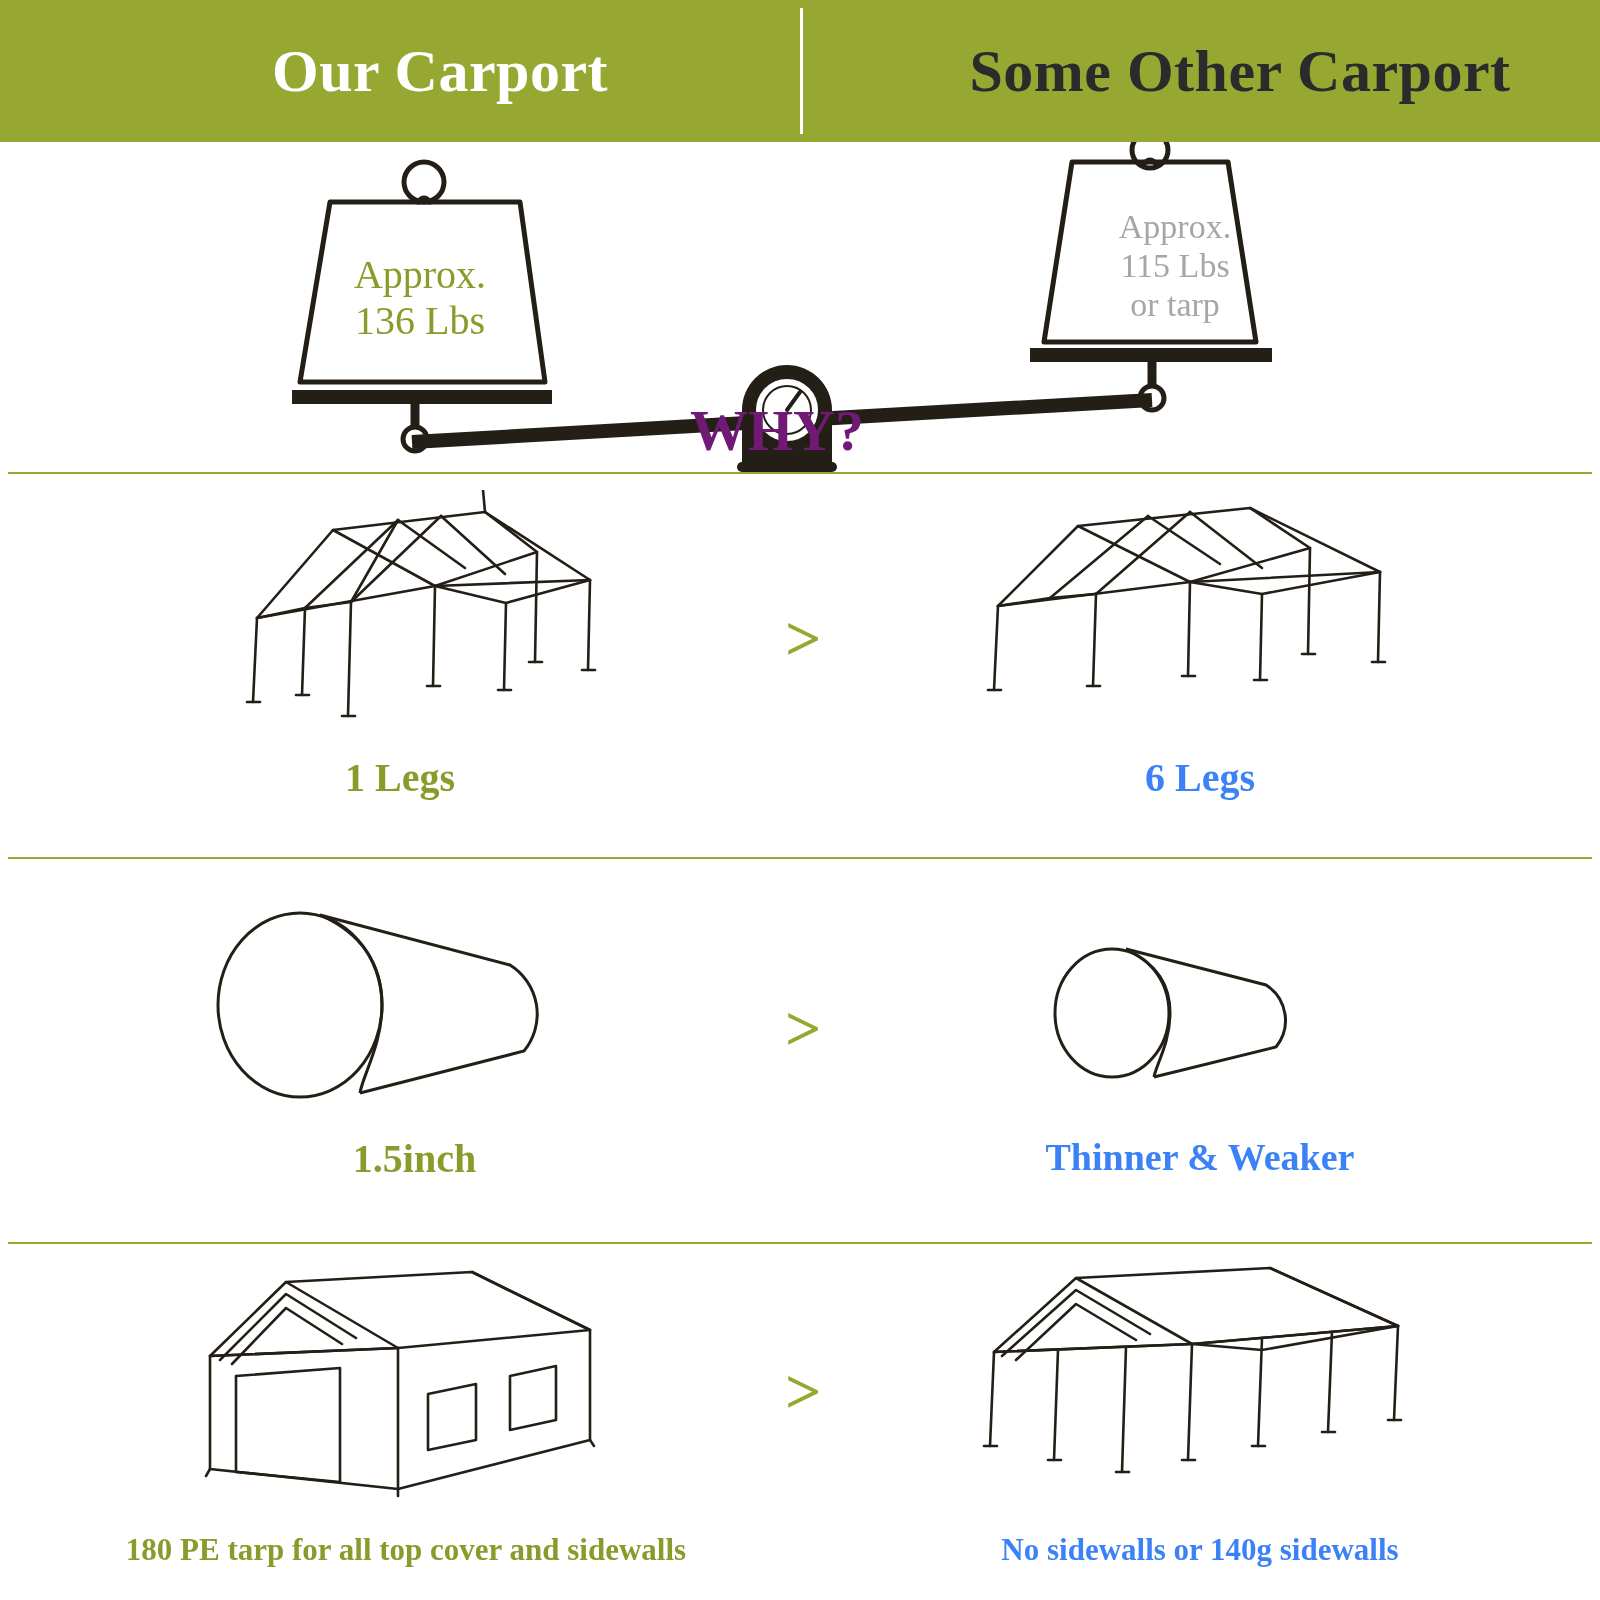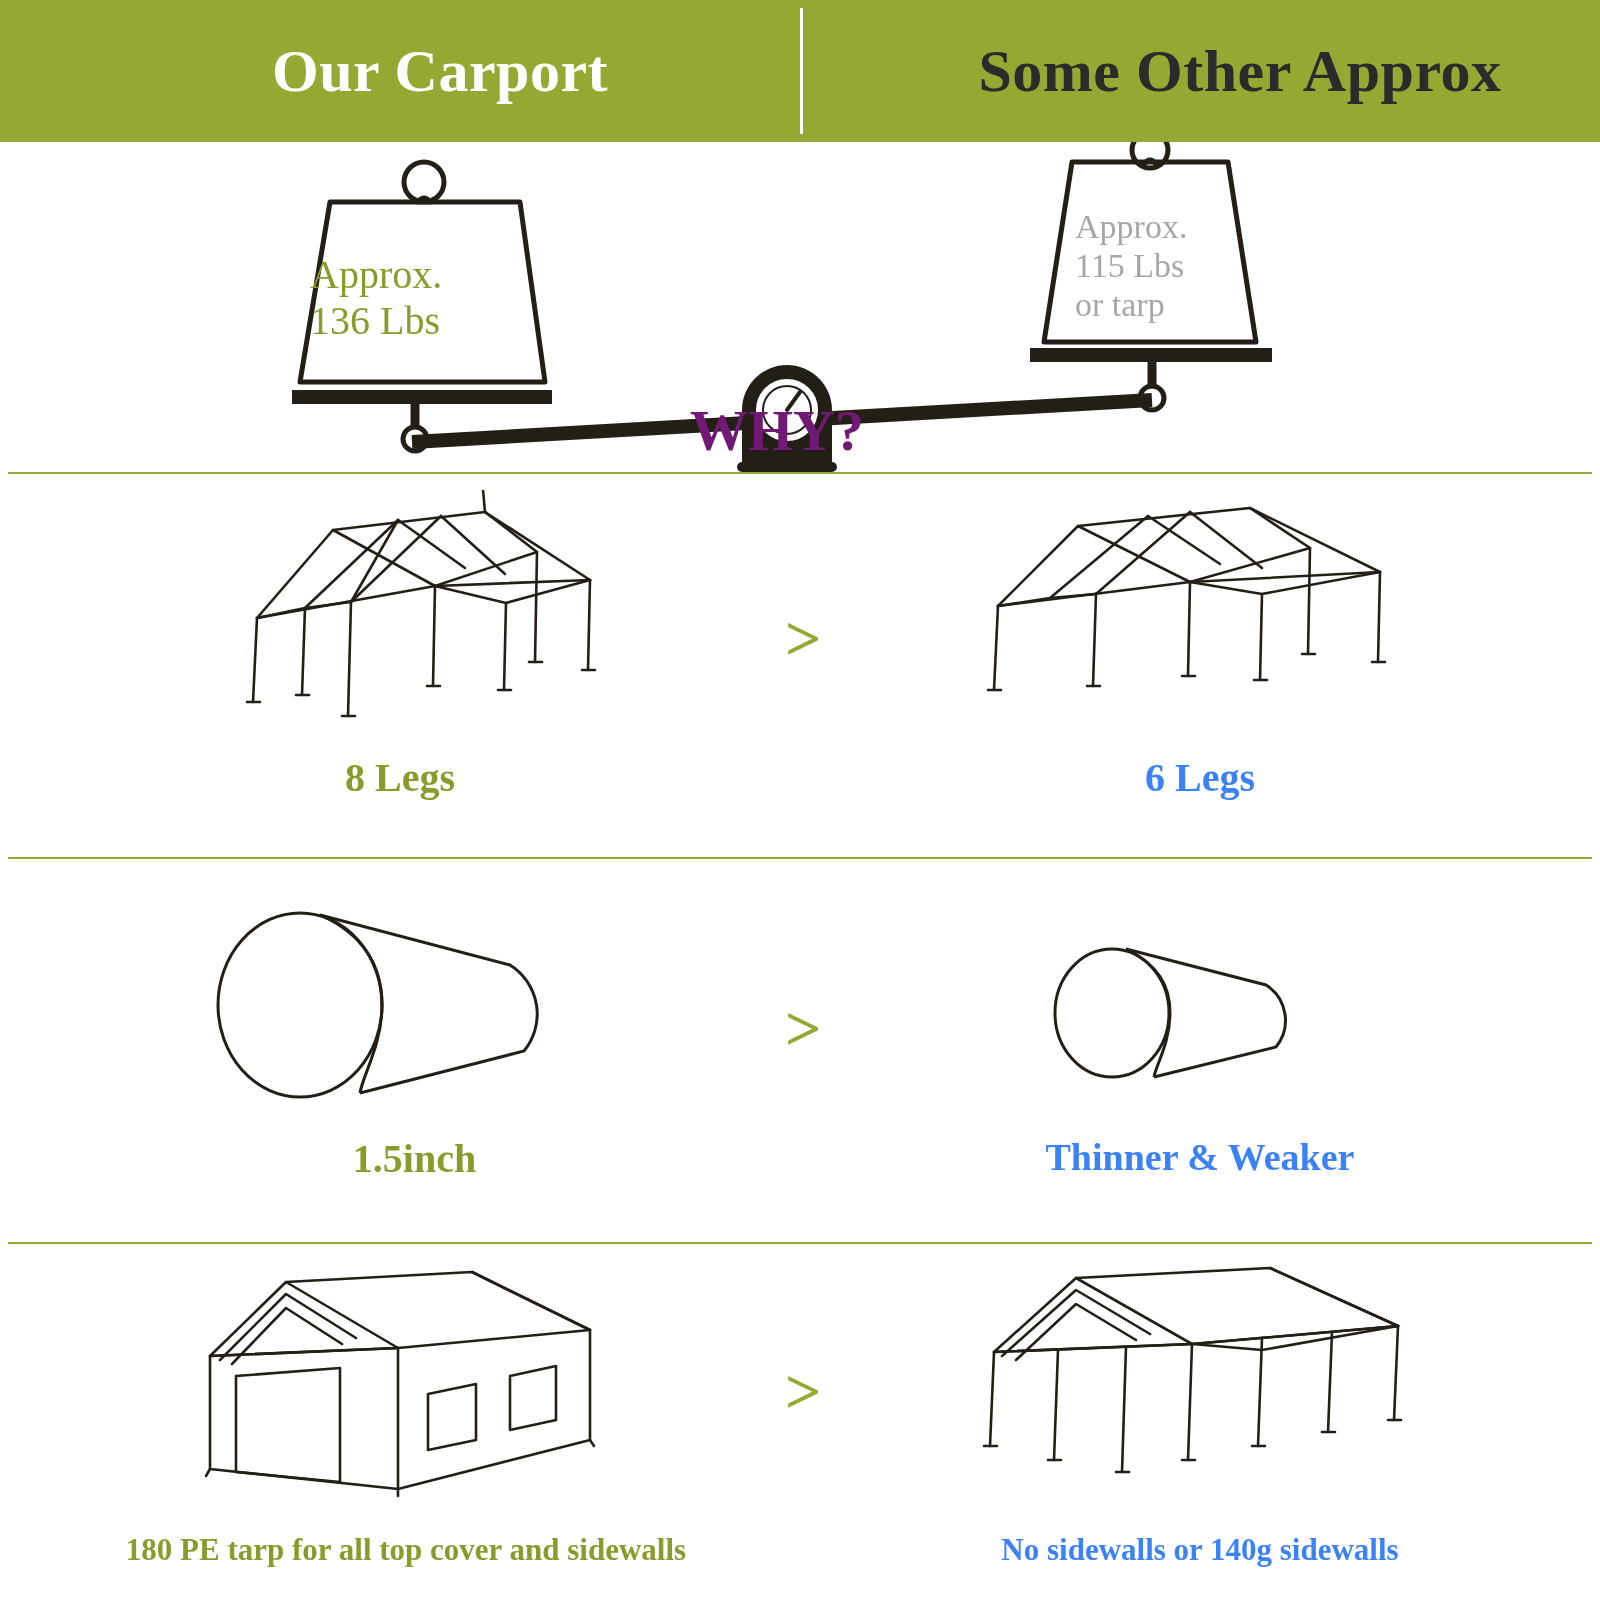--- a/index.html
+++ b/index.html
@@ -118,21 +118,21 @@
     font-size: 58px;
     font-weight: bold;
     color: #701a75;
     font-family: "Liberation Serif", serif;
   }
   .weight-label {
     position: absolute;
     font-family: "Liberation Serif", serif;
     font-size: 40px;
     line-height: 1.15;
-    text-align: left;
+    text-align: center;
   }
   .weight-left {
     left: 310px;
     top: 110px;
     width: 220px;
     color: #8a9a2b;
   }
   .weight-right {
     left: 1075px;
     top: 65px;
@@ -154,21 +154,21 @@
 <body>
 
 <div class="page">
 
   <div class="header">
     <div class="header-cell left">
       <span class="htxt">Our Carport</span>
     </div>
     <div class="header-divider"></div>
     <div class="header-cell right">
-      <span class="htxt">Some Other Approx</span>
+      <span class="htxt">Some Other Carport</span>
     </div>
   </div>
 
   <div class="row" id="row-scale">
 
     <div style="position:absolute; left:0; top:0; width:1600px; height:330px;">
       <svg width="1600" height="330" viewBox="0 0 1600 330">
         <g fill="none" stroke="#231f16" stroke-width="5" stroke-linecap="round" stroke-linejoin="round">
 
           <path d="M330 60 L520 60 L545 240 L300 240 Z"></path>
@@ -243,21 +243,21 @@
             <path d="M82 212 L95 212"></path>
             <path d="M131 205 L144 205"></path>
             <path d="M177 226 L190 226"></path>
             <path d="M262 196 L275 196"></path>
             <path d="M333 200 L346 200"></path>
             <path d="M364 172 L377 172"></path>
             <path d="M417 180 L430 180"></path>
           </g>
         </svg>
       </div>
-      <div class="caption cap-green" style="top:282px; font-size:40px;">8 Legs</div>
+      <div class="caption cap-green" style="top:282px; font-size:40px;">1 Legs</div>
     </div>
 
     <div class="gt" style="left:785px; top:135px;">&gt;</div>
 
     <div class="cell right">
       <div class="art" style="top:18px; height:250px;">
         <svg width="440" height="250" viewBox="0 0 440 250">
           <g fill="none" stroke="#231f16" stroke-width="2.6" stroke-linecap="round" stroke-linejoin="round">
             <path d="M18 116 L98 36 L270 18 L400 82"></path>
             <path d="M98 36 L210 92 L400 82"></path>

